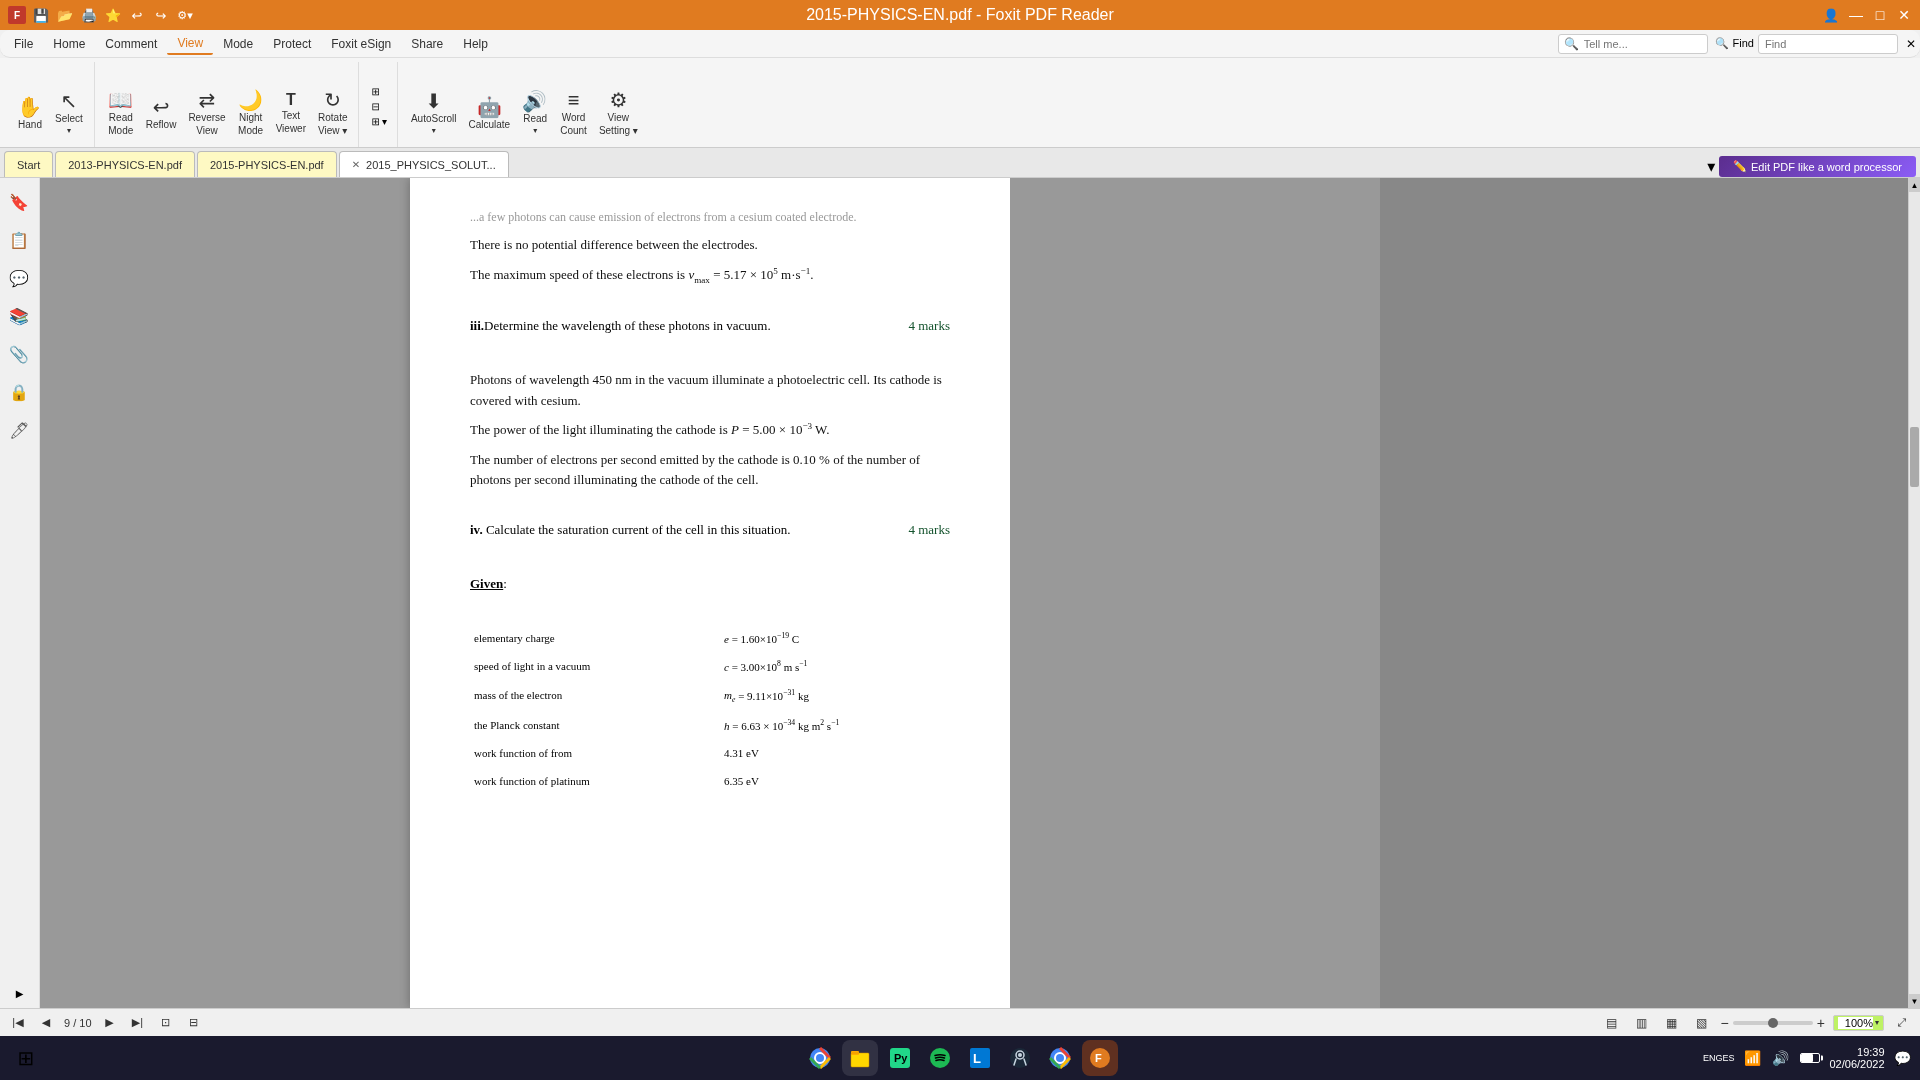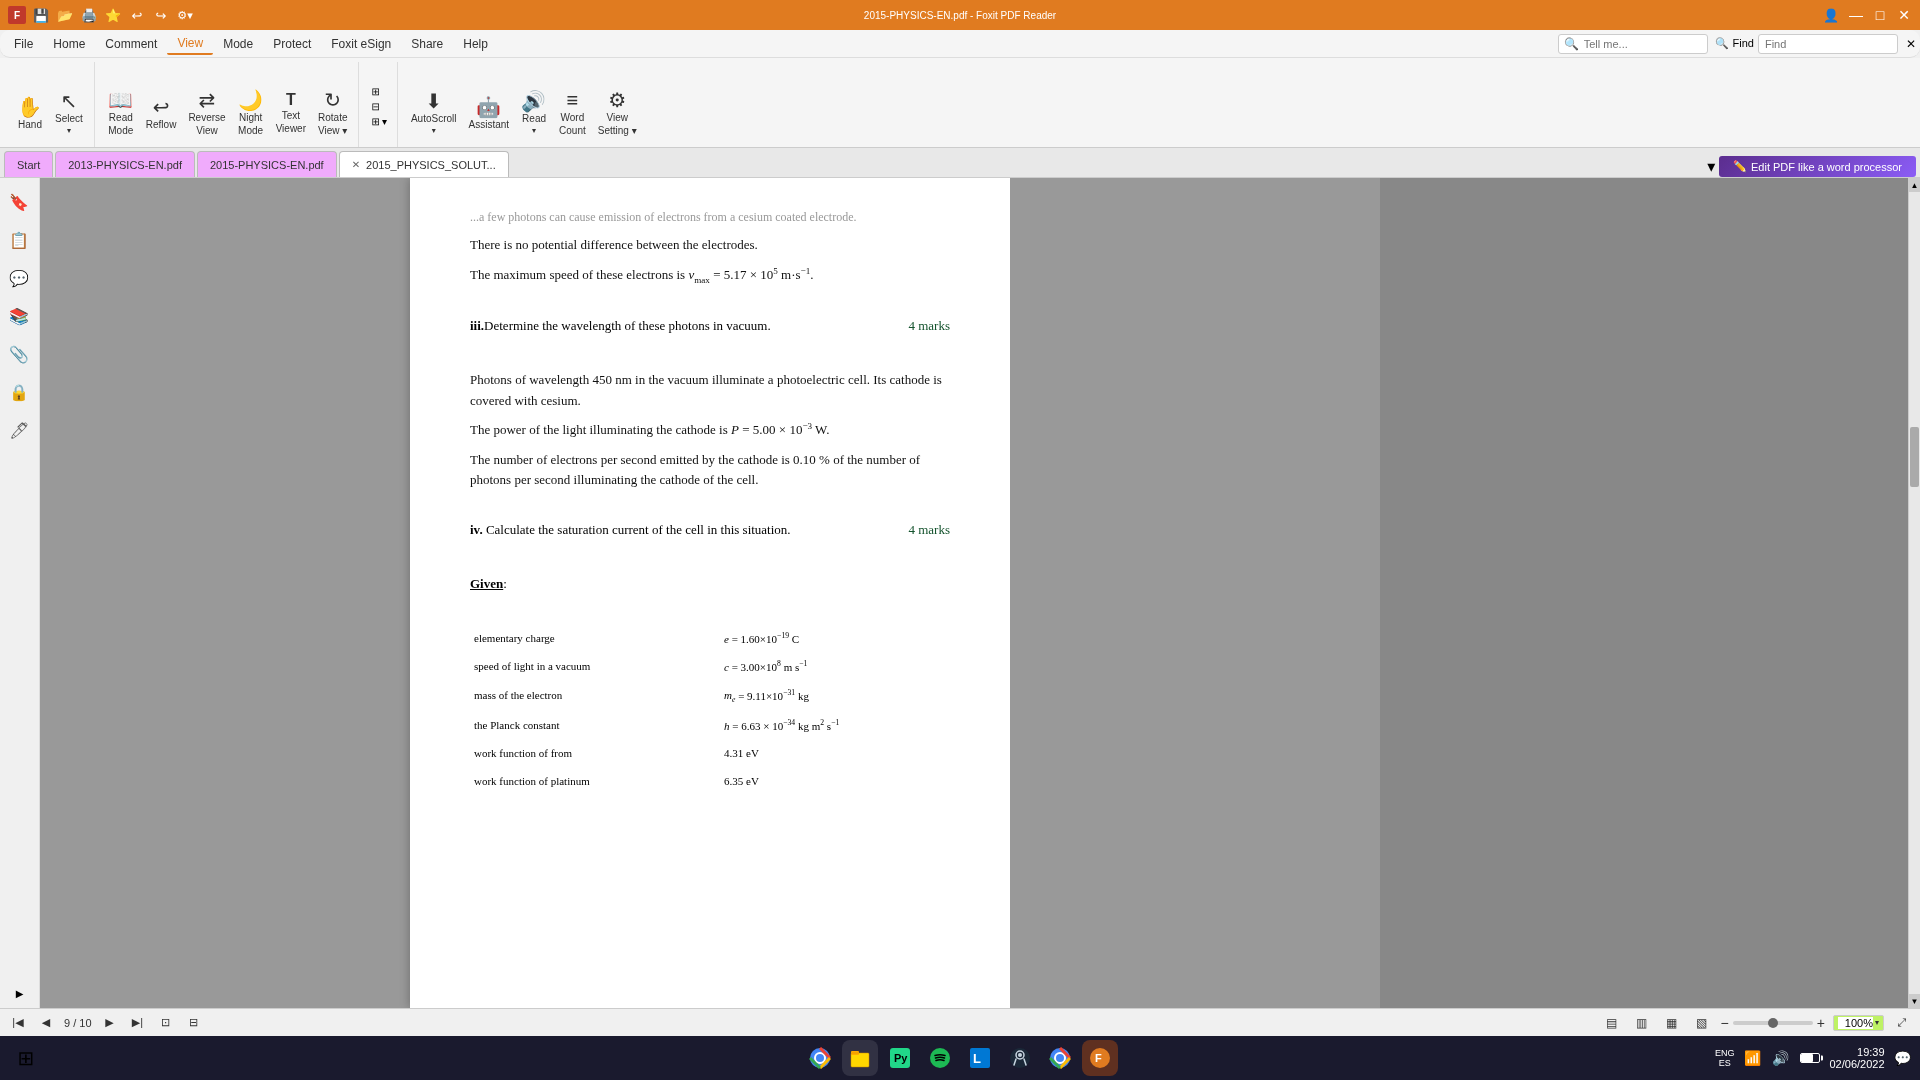--- a/index.html
+++ b/index.html
@@ -10,21 +10,21 @@
       height: 30px;
       background: #e07b20;
       display: flex;
       align-items: center;
       justify-content: space-between;
       padding: 0 8px;
       color: white;
       font-size: 12px;
     }
     #title-bar-left { display: flex; align-items: center; gap: 6px; }
-    #title-bar-center { position: absolute; left: 50%; transform: translateX(-50%); font-size: 10px; }
+    #title-bar-center { position: absolute; left: 50%; transform: translateX(-50%); font-size: 16px; }
     #title-bar-right { display: flex; align-items: center; gap: 8px; margin-left: auto; }
     .title-bar-btn { width: 16px; height: 16px; display: flex; align-items: center; justify-content: center; font-size: 14px; cursor: pointer; color: white; }
     .tb-icon { width: 18px; height: 18px; border-radius: 2px; display: flex; align-items: center; justify-content: center; font-size: 11px; cursor: pointer; }
 
     
     #menu-bar {
       height: 28px;
       background: #f5f5f5;
       display: flex;
       align-items: center;
@@ -89,21 +89,21 @@
       gap: 2px;
     }
     .tab {
       height: 26px;
       padding: 0 12px;
       display: flex;
       align-items: center;
       font-size: 11px;
       cursor: pointer;
       border-radius: 4px 4px 0 0;
-      background: #f0abfc;
+      background: #fef9c3;
       color: #333;
       gap: 6px;
       border: 1px solid #bbb;
       border-bottom: none;
     }
     .tab.active { background: white; color: #333; z-index: 1; }
     .tab-close { font-size: 10px; color: #666; cursor: pointer; }
     #tab-right { margin-left: auto; display: flex; align-items: center; }
     #edit-pdf-btn {
       background: linear-gradient(135deg, #5b2d8e, #8b5cf6);
@@ -346,21 +346,21 @@
 
   <div class="ribbon-group">
     <div class="ribbon-buttons">
       <div class="rb-btn large">
         <span class="icon">⬇</span>
         <span>AutoScroll</span>
         <span style="font-size:8px;">▾</span>
       </div>
       <div class="rb-btn large">
         <span class="icon">🤖</span>
-        <span>Assistant</span>
+        <span>Calculate</span>
       </div>
       <div class="rb-btn large">
         <span class="icon">🔊</span>
         <span>Read</span>
         <span style="font-size:8px;">▾</span>
       </div>
       <div class="rb-btn large">
         <span class="icon">≡</span>
         <span>Word</span>
         <span>Count</span>
@@ -572,21 +572,21 @@
     </div>
     <div class="task-btn" style="background:rgba(255,100,0,0.3);">
       <svg width="22" height="22" viewBox="0 0 22 22">
         <circle cx="11" cy="11" r="10" fill="#e07b20"></circle>
         <text x="6" y="15" font-size="11" font-weight="bold" fill="white">F</text>
       </svg>
     </div>
   </div>
 
   <div id="taskbar-right" style="position:absolute;right:8px;top:0;height:100%;display:flex;align-items:center;gap:10px;">
-    <div style="display:flex;flex-direction:column;align-items:center;font-size:9px;color:white;">
+    <div style="display:flex;flex-direction:row;align-items:center;font-size:9px;color:white;">
       <span>ENG</span>
       <span>ES</span>
     </div>
     <div class="sys-icon">📶</div>
     <div class="sys-icon">🔊</div>
     <div style="width:20px;height:10px;border:1.5px solid white;border-radius:2px;position:relative;display:inline-block;">
       <div style="width:70%;height:100%;background:white;border-radius:1px;"></div>
       <div style="position:absolute;right:-4px;top:50%;transform:translateY(-50%);width:2px;height:5px;background:white;border-radius:0 1px 1px 0;"></div>
     </div>
     <div style="display:flex;flex-direction:column;align-items:flex-end;font-size:11px;color:white;cursor:pointer;">

